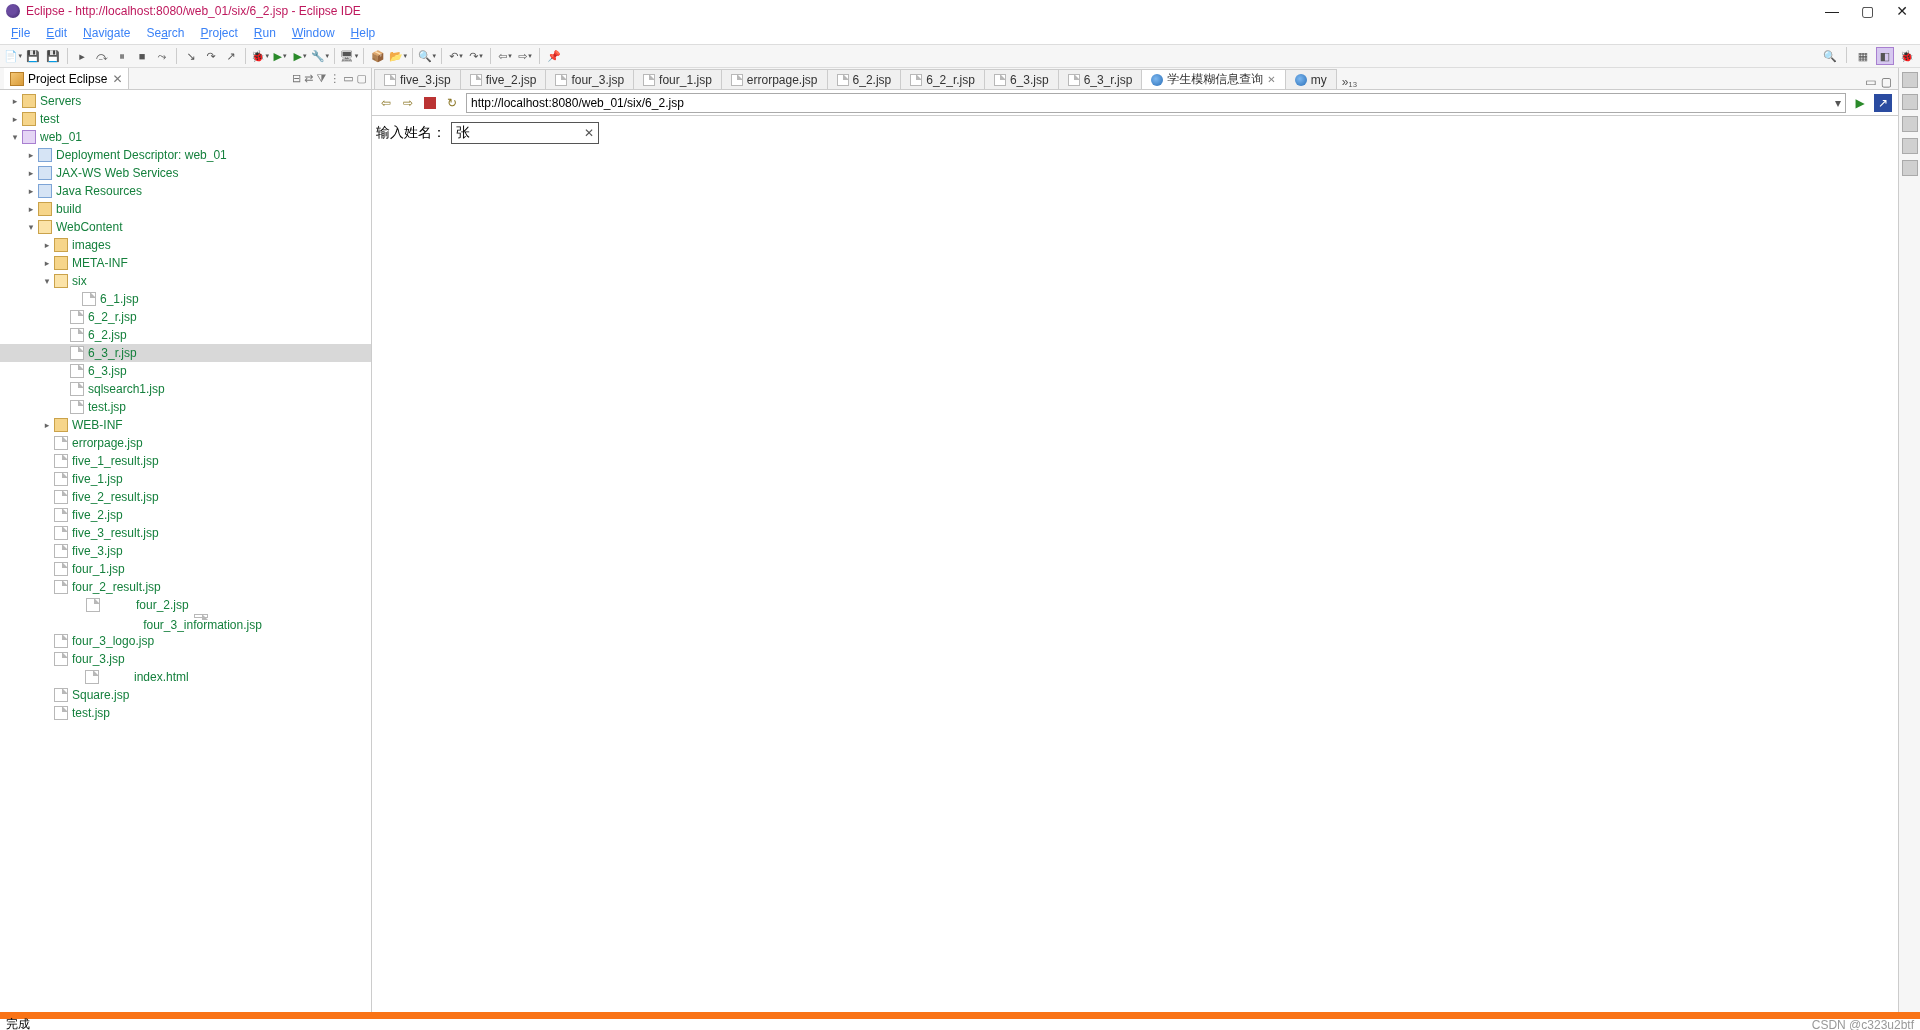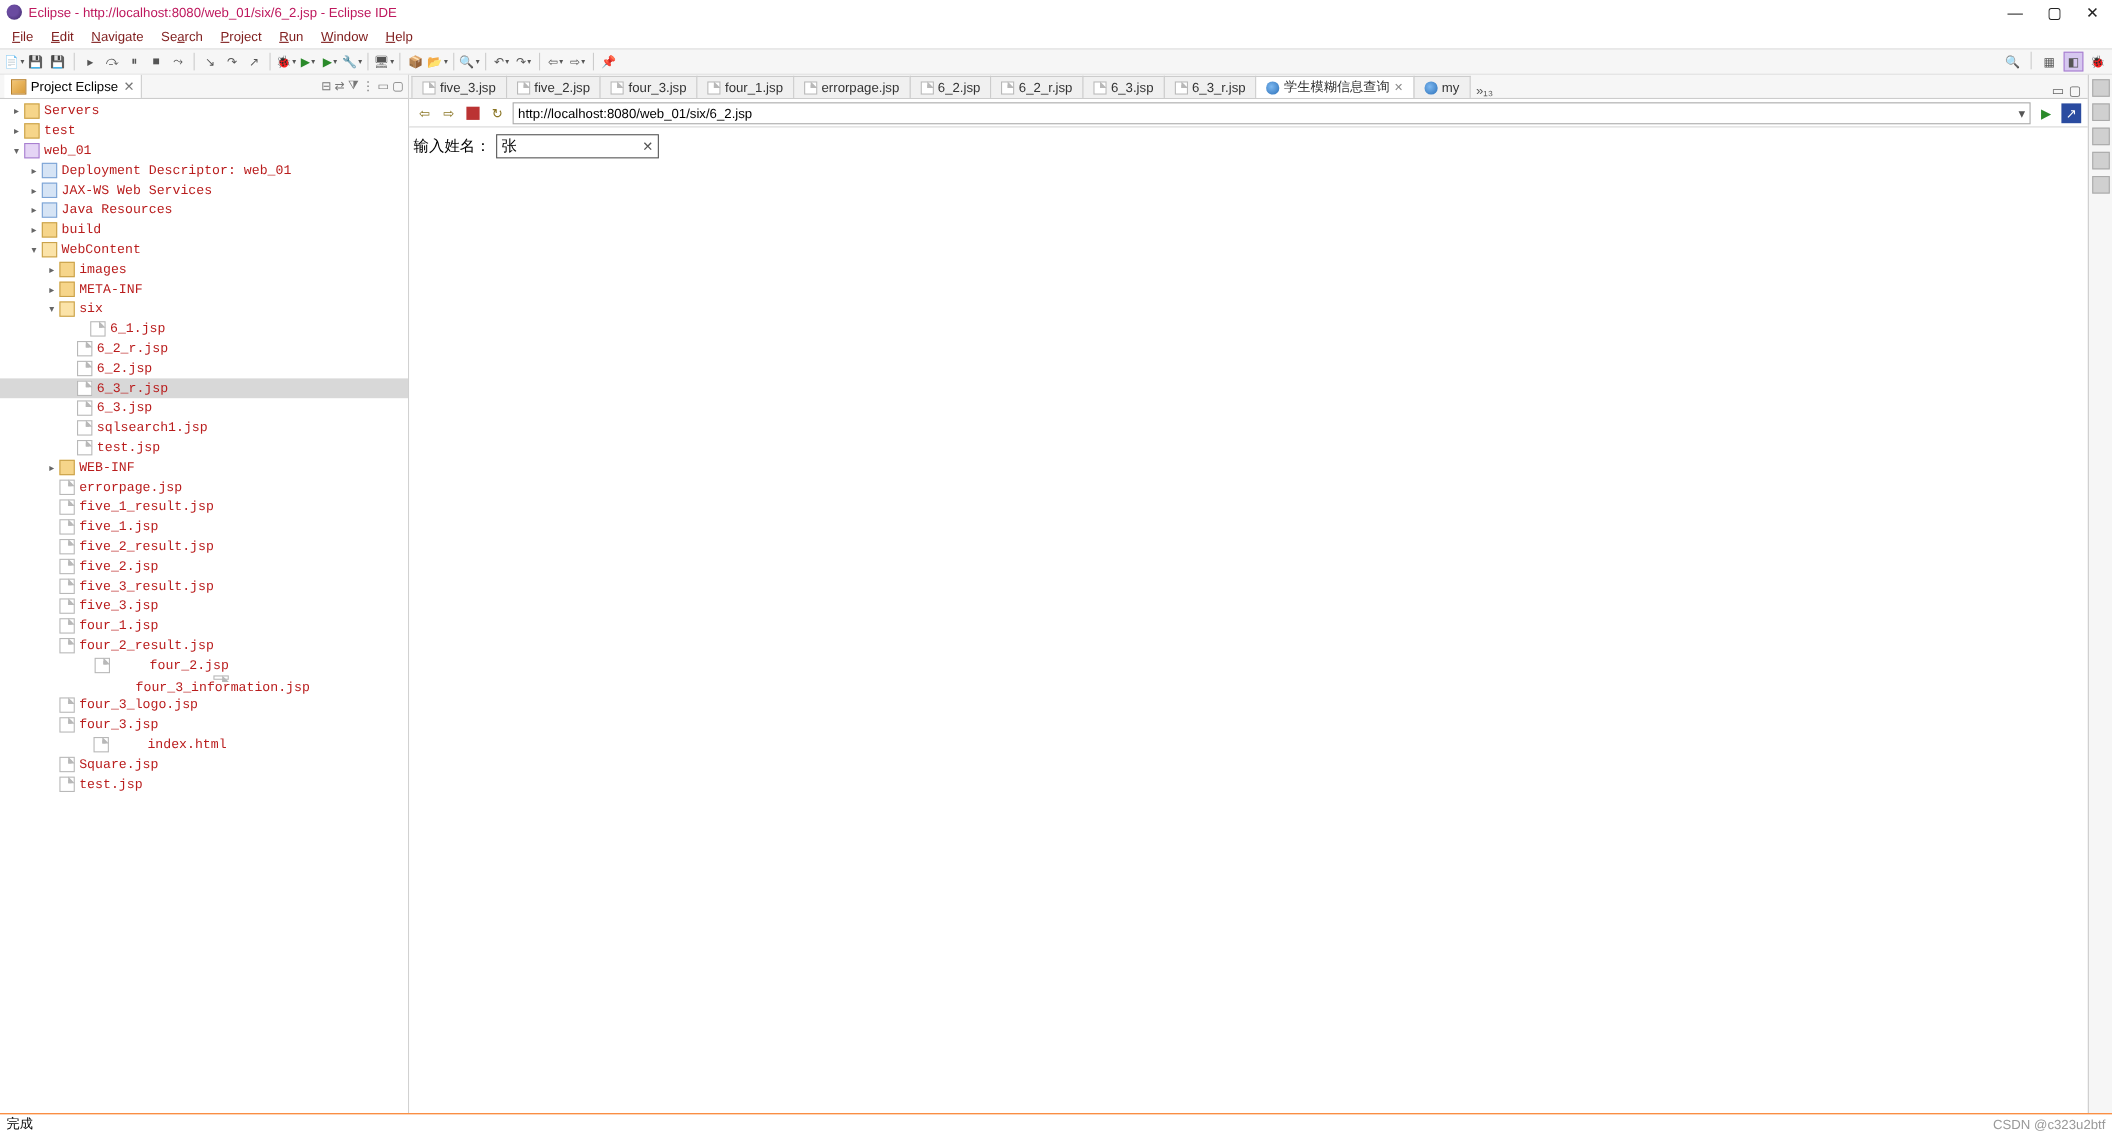--- a/index.html
+++ b/index.html
@@ -3,21 +3,21 @@
 <meta charset="utf-8">
 <style>
 * { box-sizing: border-box; margin: 0; padding: 0; font-family: "Segoe UI", Tahoma, sans-serif; font-size: 12px; }
 body { background: #fff; width: 1920px; height: 1030px; overflow: hidden; display: flex; flex-direction: column; }
 .titlebar { height: 22px; display: flex; align-items: center; padding: 0 6px; background: #fff; }
 .titlebar .logo { width: 14px; height: 14px; background: radial-gradient(circle at 40% 40%, #6a4ba0 40%, #3b2666 100%); border-radius: 50%; margin-right: 6px; }
 .titlebar .title { flex: 1; color: #be185d; }
 .titlebar .wincontrols { display: flex; gap: 22px; margin-right: 6px; }
 .titlebar .wincontrols span { color: #222; font-size: 14px; cursor: default; }
 .menubar { height: 22px; display: flex; align-items: center; padding: 0 4px; gap: 2px; background: #fff; }
-.menubar span { padding: 2px 7px; color: #7f1d1d; }
+.menubar span { padding: 2px 7px; color: #3b82f6; }
 .menubar span u { text-decoration: underline; }
 .toolbar { height: 24px; background: #f6f6f6; border-top: 1px solid #ddd; border-bottom: 1px solid #ddd; display: flex; align-items: center; padding: 0 4px; gap: 2px; }
 .toolbar .tb { width: 18px; height: 18px; display: inline-flex; align-items: center; justify-content: center; font-size: 11px; color: #555; }
 .toolbar .sep { width: 1px; height: 16px; background: #ccc; margin: 0 3px; }
 .toolbar .dd::after { content: "▾"; font-size: 7px; color: #555; margin-left: 1px; }
 .toolbar .right { margin-left: auto; display: flex; gap: 4px; }
 .main { flex: 1; display: flex; min-height: 0; }
 .leftpane { width: 372px; border-right: 1px solid #ccc; display: flex; flex-direction: column; background: #fff; }
 .viewheader { height: 22px; border-bottom: 1px solid #ccc; display: flex; align-items: center; padding: 0 4px; background: #f6f6f6; }
 .viewheader .tab { display: flex; align-items: center; padding: 0 6px; height: 100%; background: #fff; border-right: 1px solid #ccc; }
@@ -29,21 +29,21 @@
 .treerow { display: flex; align-items: center; height: 18px; padding-right: 6px; white-space: nowrap; }
 .treerow.selected { background: #d8d8d8; }
 .treerow .expand { width: 14px; text-align: center; color: #666; font-size: 9px; }
 .treerow .ico { width: 14px; height: 14px; margin-right: 4px; display: inline-flex; align-items: center; justify-content: center; font-size: 11px; }
 .ico.folder { background: #f6d58a; border: 1px solid #caa24a; }
 .ico.folder-open { background: #fbe3a8; border: 1px solid #caa24a; }
 .ico.project { background: #d6e4f5; border: 1px solid #7da4d6; }
 .ico.file { background: #fff; border: 1px solid #b8b8b8; position: relative; }
 .ico.file::after { content: ""; position: absolute; right: -1px; top: -1px; border: 3px solid transparent; border-left-color: #b8b8b8; border-bottom-color: #b8b8b8; }
 .ico.dyn { background: #e5d5f5; border: 1px solid #a87fd0; }
-.treerow .label { color: #b91c1c; font-family: Liberation Mono, monospace; }
+.treerow .label { color: #15803d; }
 .centerpane { flex: 1; display: flex; flex-direction: column; min-width: 0; }
 .edtabs { height: 22px; background: #f6f6f6; display: flex; align-items: flex-end; padding: 0 2px; border-bottom: 1px solid #ccc; }
 .edtab { height: 20px; display: flex; align-items: center; padding: 0 9px; border: 1px solid #ccc; border-bottom: none; background: #f0f0f0; margin-right: -1px; font-size: 11px; color: #333; gap: 4px; }
 .edtab.active { background: #fff; }
 .edtab .ico { width: 12px; height: 12px; }
 .edtab .ico.file { background:#fff; border:1px solid #b8b8b8; }
 .edtab .ico.globe { width: 12px; height: 12px; border-radius: 50%; background: radial-gradient(circle at 40% 40%, #7db8f0, #2a6fb8); }
 .edtab .close { color: #888; font-size: 10px; }
 .edtabs .overflow { margin-left: 2px; padding: 0 4px; color: #555; }
 .edtabs .tabtools { margin-left: auto; display: flex; gap: 4px; color: #666; padding-right: 4px; }
@@ -56,21 +56,21 @@
 .gobtn { width:16px; height:16px; display:flex; align-items:center; justify-content:center; color:#2a8a2a; }
 .pagebody { flex: 1; background: #fff; padding: 6px 4px; }
 .formrow { display: flex; align-items: center; gap: 5px; margin-bottom: 4px; }
 .formrow .flabel { color: #000; font-size: 14px; }
 .textinput { width: 148px; height: 22px; border: 1px solid #555; padding: 0 4px; display:flex; align-items:center; }
 .textinput .val { flex:1; font-size: 14px; }
 .textinput .clear { color:#555; font-size: 12px; }
 .btn { height: 23px; padding: 0 9px; background: #e9e9e9; border: 1px solid #888; font-size: 13px; display:inline-flex; align-items:center; }
 .rightrail { width: 22px; background: #f6f6f6; border-left: 1px solid #ccc; display:flex; flex-direction:column; align-items:center; padding-top: 4px; gap:6px; }
 .rightrail .ritem { width:16px; height:16px; background:#d0d0d0; border:1px solid #aaa; }
-.statusbar { height: 18px; border-top: 1px solid #f97316; display: flex; align-items: center; padding: 0 6px; background: #fff; font-size: 11px; }
+.statusbar { height: 18px; border-top: 7px solid #f97316; display: flex; align-items: center; padding: 0 6px; background: #fff; font-size: 11px; }
 .statusbar .right { margin-left: auto; color: #999; }
 </style>
 </head>
 <body>
 
 <div class="titlebar">
   <div class="logo"></div>
   <div class="title">Eclipse - http://localhost:8080/web_01/six/6_2.jsp - Eclipse IDE</div>
   <div class="wincontrols">
     <span>—</span>

